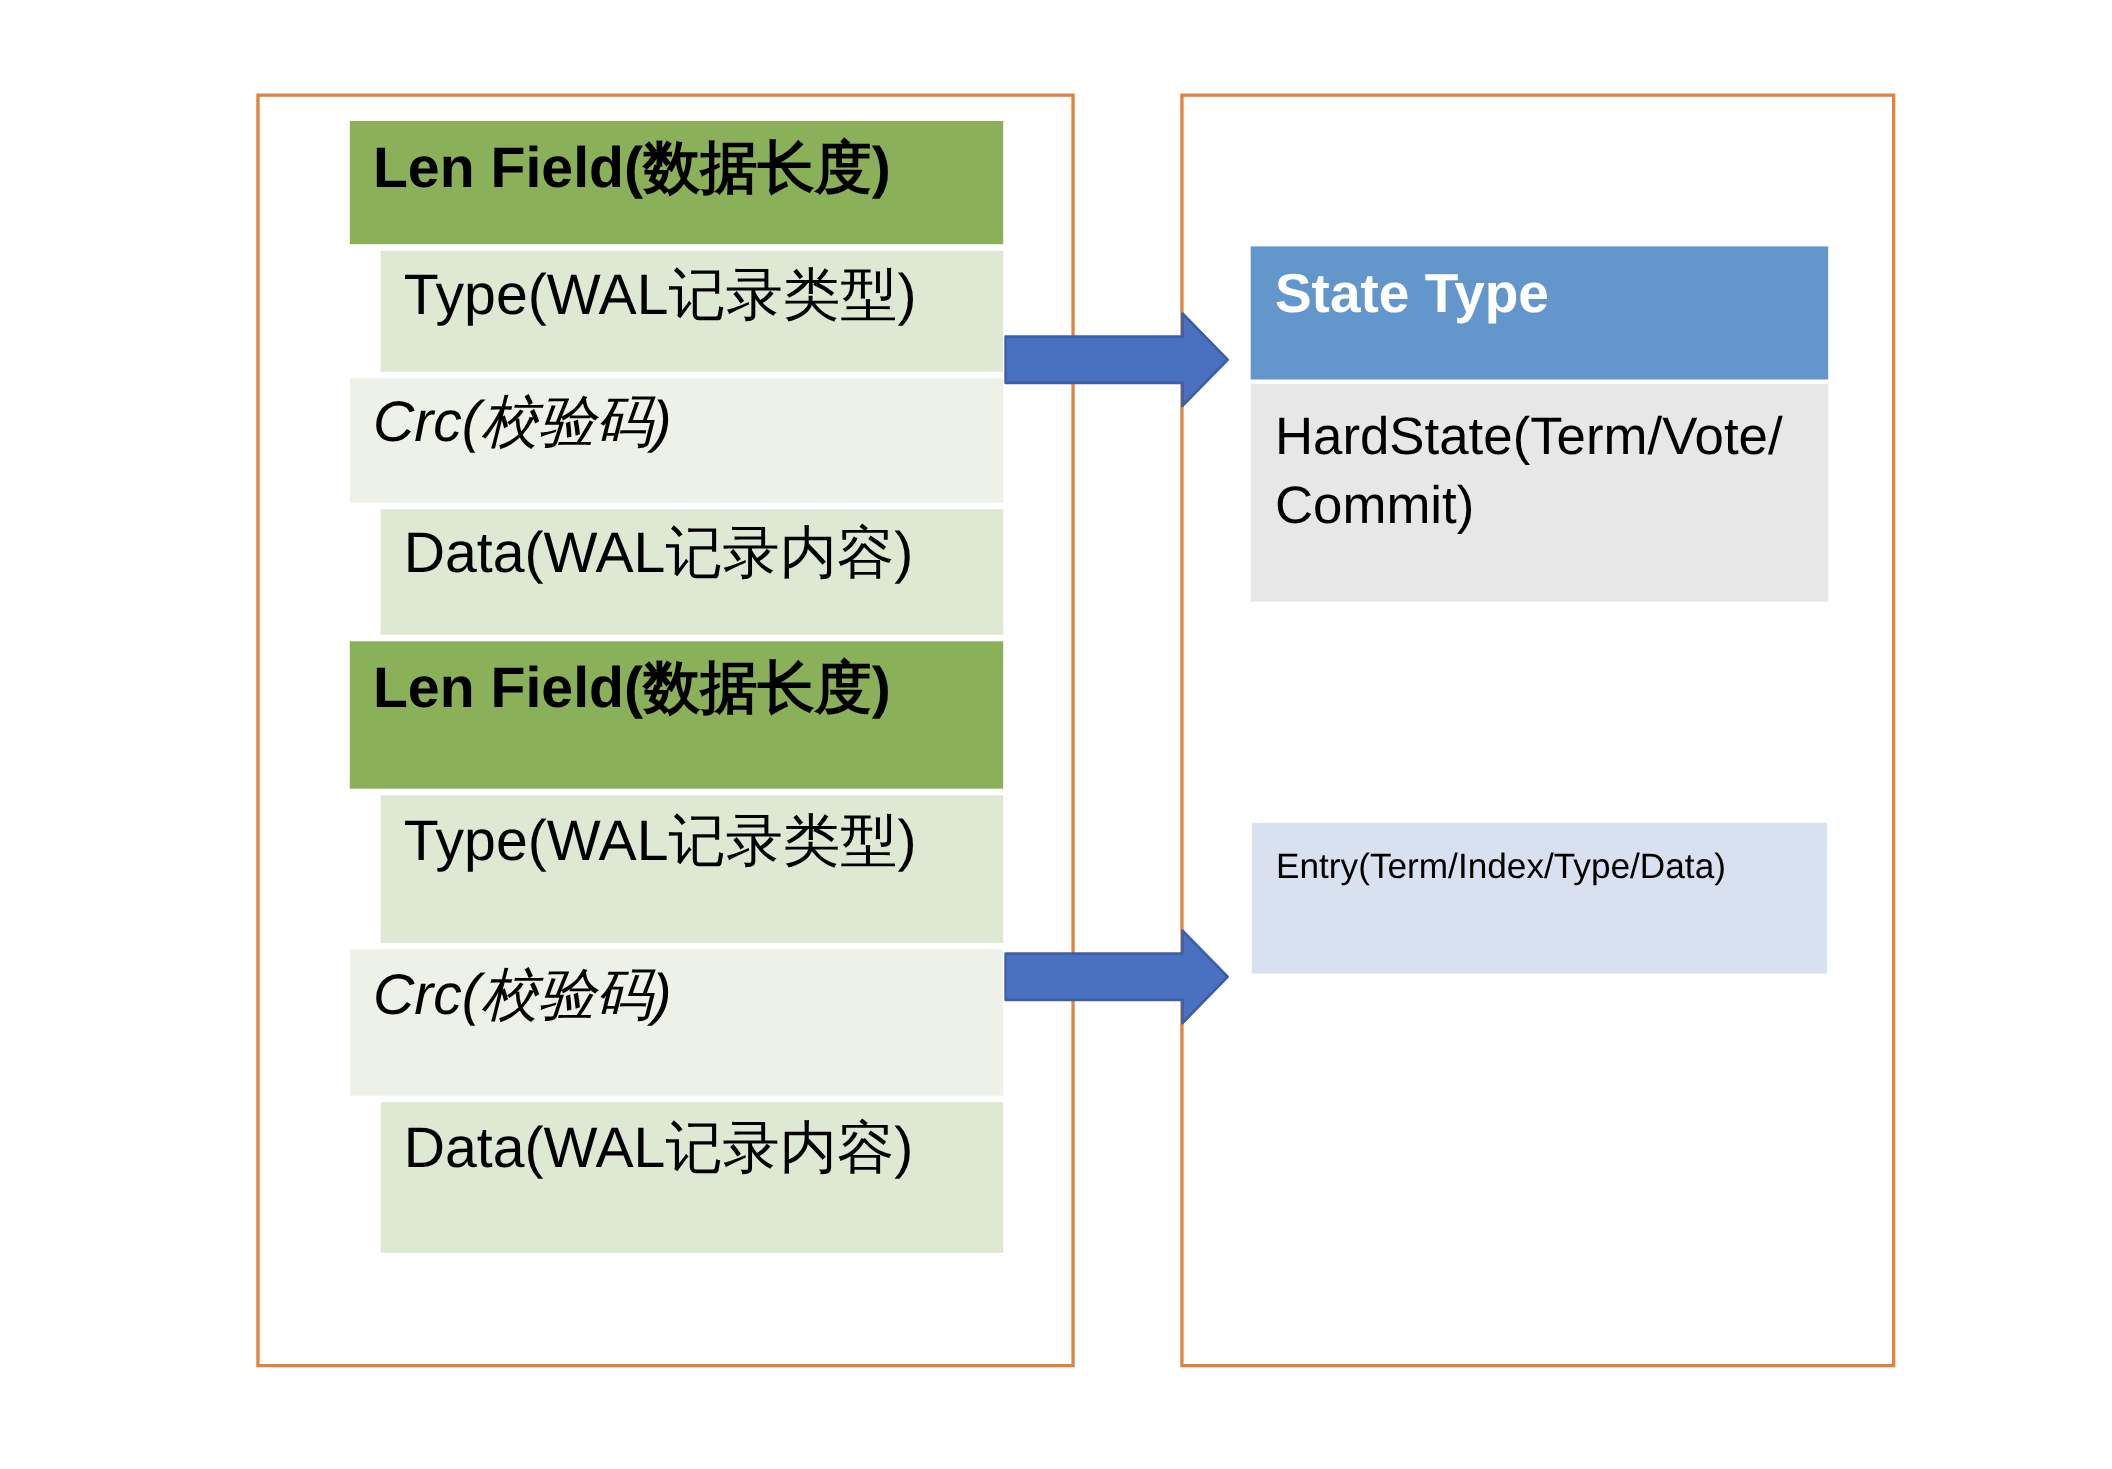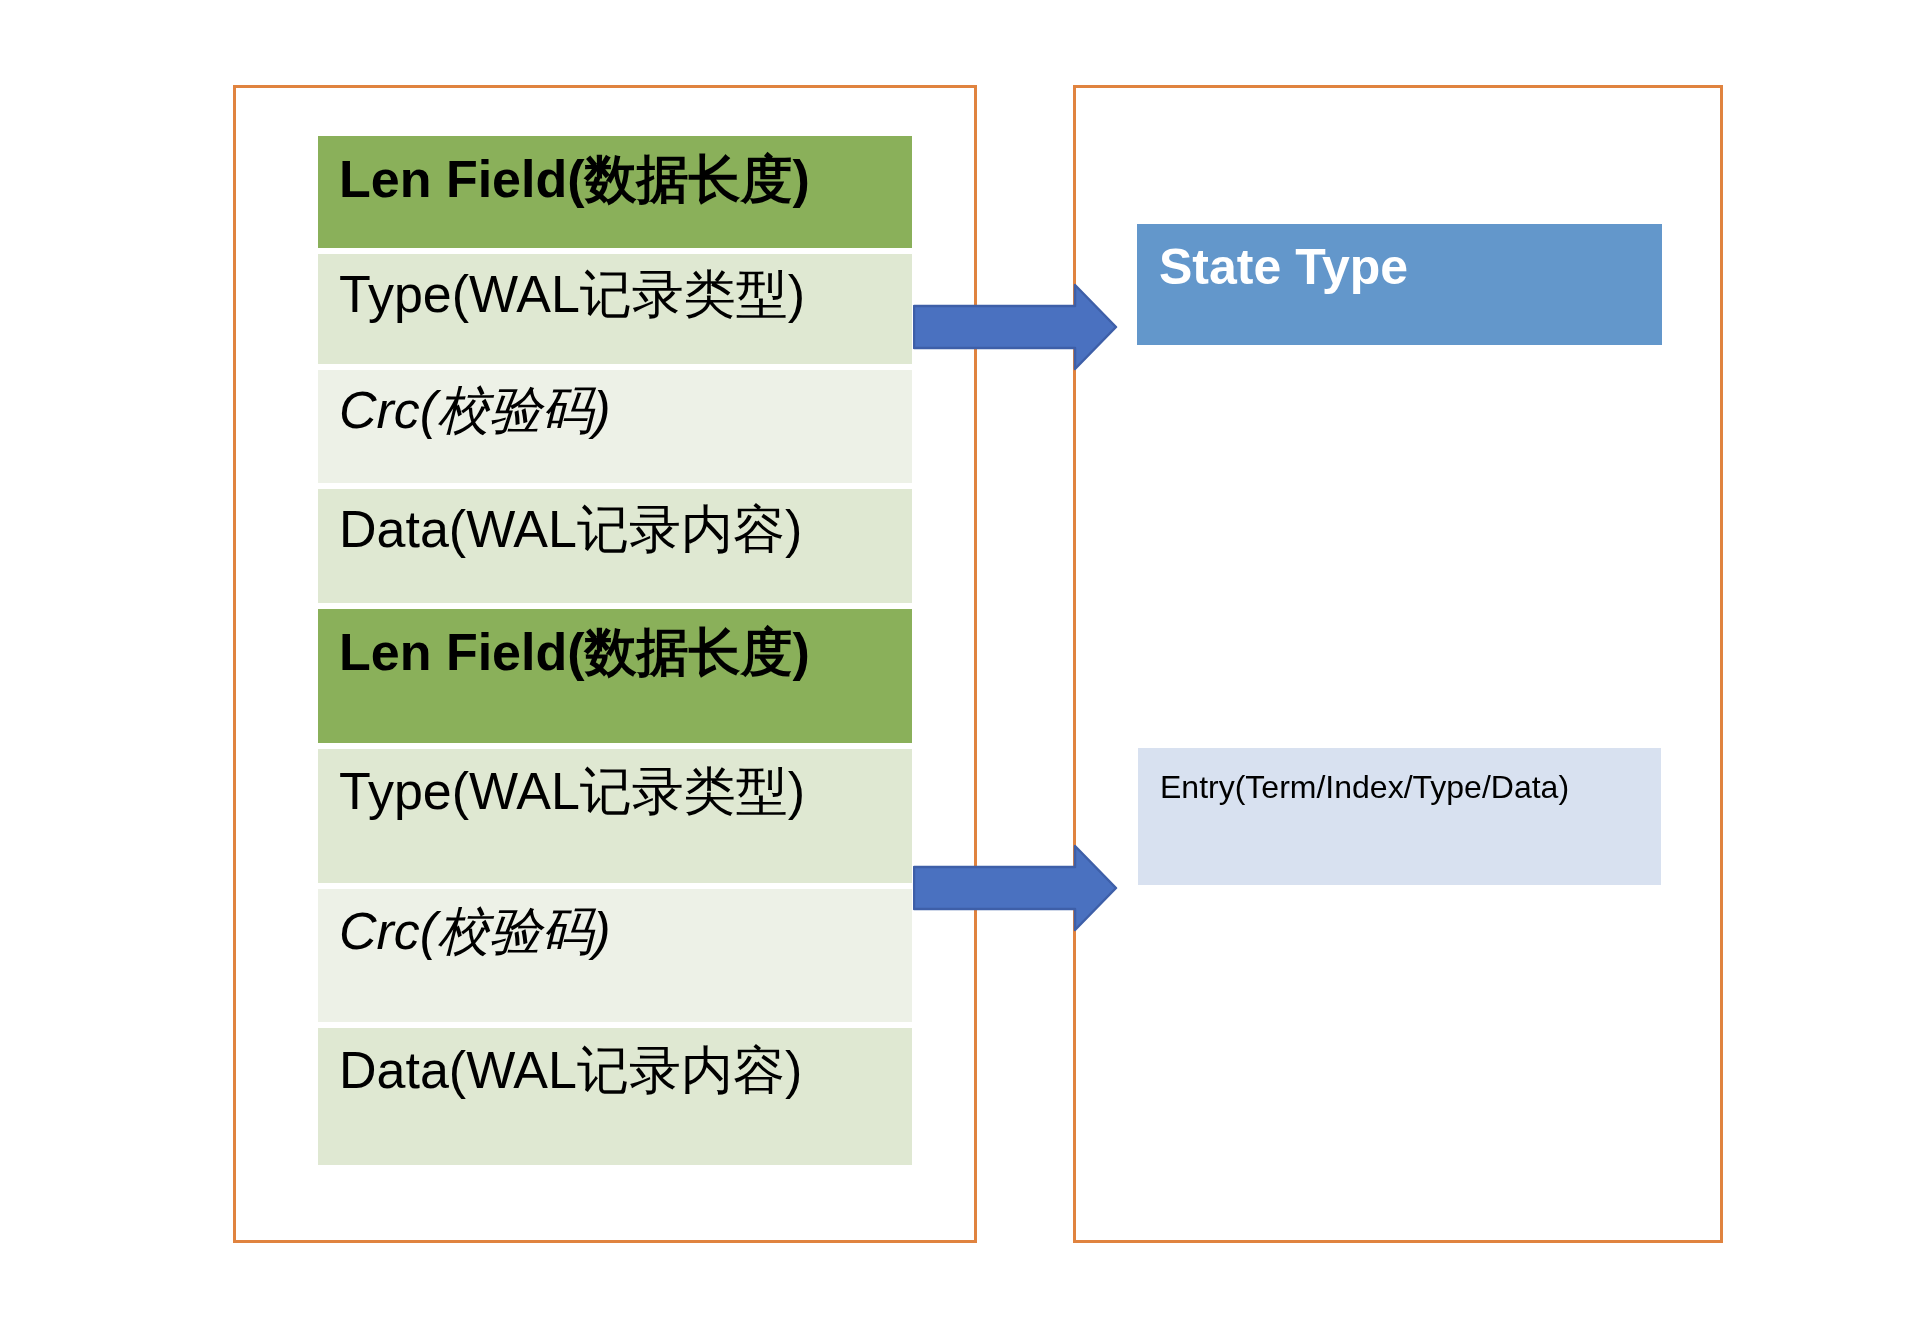--- a/index.html
+++ b/index.html
@@ -15,34 +15,34 @@
   .panel {
     position: absolute;
     box-sizing: border-box;
     border: 3px solid var(--panel-border, #E0833F);
     background: #ffffff;
   }
   #left-panel  { left: 233px;  top: 85px; width: 744px; height: 1158px; }
   #right-panel { left: 1073px; top: 85px; width: 650px; height: 1158px; }
 
   
-  .wal-table { position: absolute; left: 318px; top: 136px; width: 594px; }
+  .wal-table { position: absolute; left: 318px; top: 110px; width: 594px; }
   .wal-row {
     box-sizing: border-box;
     display: flex;
     align-items: flex-start;
     padding: 14px 10px 0 21px;
     font-size: 52px;
     line-height: 1.15;
     margin-bottom: 6px;
     white-space: nowrap;
     overflow: hidden;
   }
   .wal-row.len    { background: var(--len-header-green, #8AB05A); font-weight: bold; }
-  .wal-row.band-a { background: var(--row-green-a, #DFE8D2); }
+  .wal-row.band-a { background: var(--row-green-a, #DFE8D2); margin-left: 28px; }
   .wal-row.band-b { background: var(--row-green-b, #EDF1E7); font-style: italic; }
   .wal-row:nth-child(1) { height: 112px; }
   .wal-row:nth-child(2) { height: 110px; padding-top: 11px; }
   .wal-row:nth-child(3) { height: 113px; padding-top: 11px; }
   .wal-row:nth-child(4) { height: 114px; padding-top: 11px; }
   .wal-row:nth-child(5) { height: 134px; }
   .wal-row:nth-child(6) { height: 134px; padding-top: 13px; }
   .wal-row:nth-child(7) { height: 133px; padding-top: 13px; }
   .wal-row:nth-child(8) { height: 137px; padding-top: 13px; }
 
@@ -106,20 +106,21 @@
     <div class="wal-row len">Len Field(数据长度)</div>
     <div class="wal-row band-a">Type(WAL记录类型)</div>
     <div class="wal-row band-b">Crc(校验码)</div>
     <div class="wal-row band-a">Data(WAL记录内容)</div>
   </div>
 
   <div class="panel" id="right-panel"></div>
 
   <div class="mini-table" id="state-table">
     <div class="mini-header">State Type</div>
+    <div class="mini-body">HardState(Term/Vote/Commit)</div>
   </div>
 
   <div class="mini-table" id="entry-table">
     <div class="mini-body">Entry(Term/Index/Type/Data)</div>
   </div>
 
   <svg class="arrow" id="arrow-wal-to-state" viewBox="0 0 205 88" xmlns="http://www.w3.org/2000/svg">
     <polygon points="1,23 162,23 162,2 203,44 162,86 162,65 1,65"></polygon>
   </svg>
   <svg class="arrow" id="arrow-wal-to-entry" viewBox="0 0 205 88" xmlns="http://www.w3.org/2000/svg">

